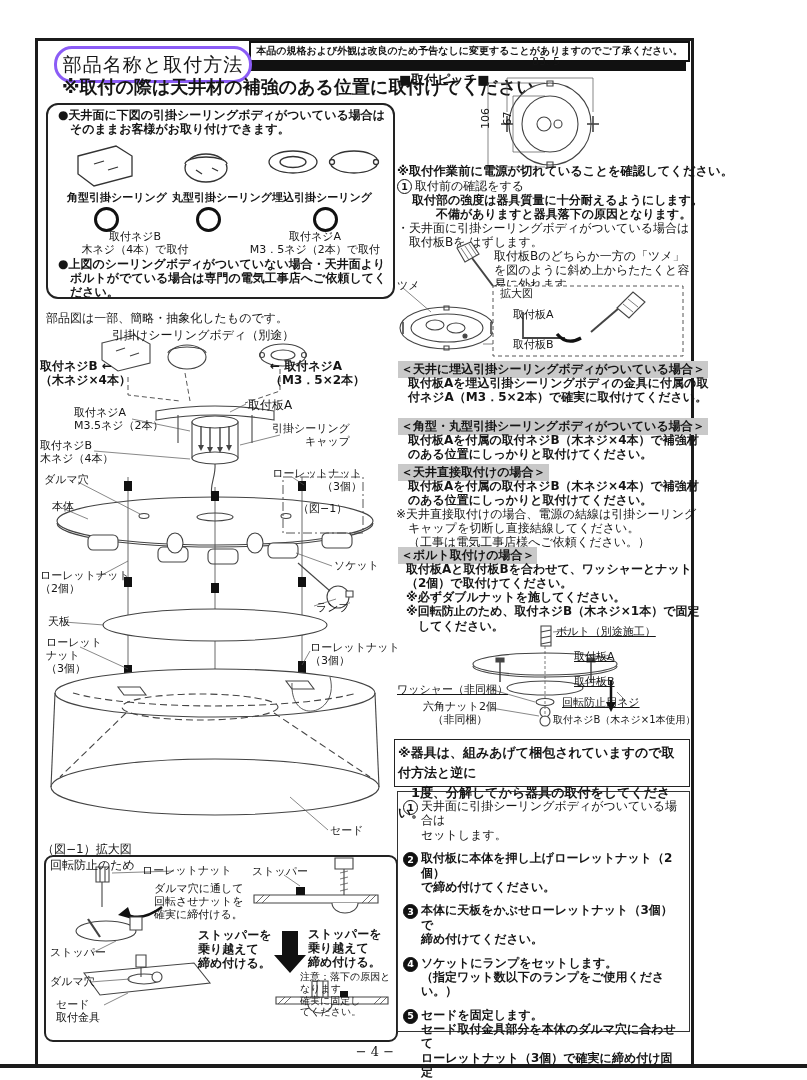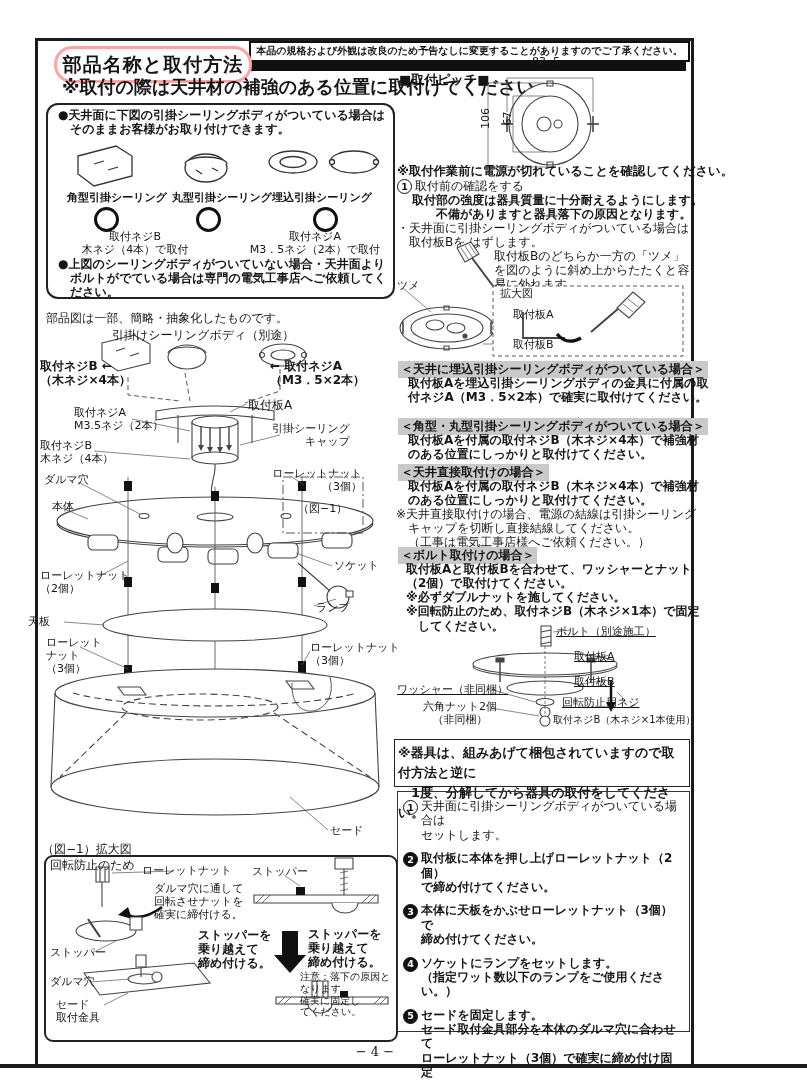--- a/index.html
+++ b/index.html
@@ -14,22 +14,22 @@
   .ctr{text-align:center;}
   .rt{text-align:right;}
   svg{position:absolute;overflow:visible;}
   svg *{vector-effect:non-scaling-stroke;}
   .frame{position:absolute;left:35px;top:38px;width:653px;height:1026px;
          border-left:3px solid #1b1b1b;border-top:3px solid #1b1b1b;border-right:3px solid #1b1b1b;}
   .botbar{position:absolute;left:0;top:1064px;width:807px;height:4px;background:#1b1b1b;}
   .noticebox{position:absolute;left:249px;top:41px;width:437px;height:17px;border:2px solid #111;
              font-size:10px;font-weight:bold;text-align:center;line-height:16px;}
   .blackbar{position:absolute;left:249px;top:61px;width:437px;height:10px;background:#111;}
-  .bubble{position:absolute;left:54px;top:46px;width:192px;height:31px;border:3px solid #fca5a5;
-          border-radius:18px;font-size:19px;font-weight:bold;text-align:center;line-height:30px;
+  .bubble{position:absolute;left:54px;top:46px;width:192px;height:31px;border:3px solid #8b5cf6;
+          border-radius:18px;font-size:19px;font-weight:normal;text-align:center;line-height:30px;
           letter-spacing:1px;background:#fff;}
   .cbox{position:absolute;left:46px;top:103px;width:345px;height:192px;border:2.5px solid #222;border-radius:12px;}
   .fig1box{position:absolute;left:44px;top:855px;width:350px;height:183px;border:2px solid #222;border-radius:9px;}
   .circ{position:absolute;width:19px;height:19px;border:3px solid #111;border-radius:50%;}
   .shead{position:absolute;font-size:12px;font-weight:bold;background:#c9c9c9;padding:0 3px;white-space:nowrap;}
   .repack{position:absolute;left:394px;top:739px;width:288px;height:40px;border:1.5px solid #222;
           font-size:13px;font-weight:bold;line-height:1.55;padding:3px 3px;white-space:pre-line;}
   .stepsbox{position:absolute;left:397px;top:791px;width:281px;height:232px;border:1.5px solid #333;padding:7px 5px 0 5px;}
   .steprow{display:flex;margin-bottom:9px;font-size:12px;line-height:1.2;}
   .steprow .txt{white-space:pre-line;}
@@ -221,21 +221,21 @@
 木ネジ（4本）</div>
 <div class="t sm" style="left:44px;top:474px;">ダルマ穴</div>
 <div class="t sm" style="left:40px;top:501px;margin-left:12px;">本体</div>
 <div class="t sm rt" style="left:262px;top:468px;width:100px;">ローレットナット
 （3個）</div>
 <div class="t sm" style="left:298px;top:503px;">（図−1）</div>
 <div class="t sm" style="left:334px;top:560px;">ソケット</div>
 <div class="t sm" style="left:40px;top:570px;">ローレットナット
 （2個）</div>
 <div class="t sm" style="left:316px;top:602px;">ランプ</div>
-<div class="t sm" style="left:28px;top:616px;">天板</div>
+<div class="t sm" style="left:48px;top:616px;">天板</div>
 <div class="t sm" style="left:46px;top:637px;">ローレット
 ナット
 （3個）</div>
 <div class="t sm" style="left:310px;top:642px;">ローレットナット
 （3個）</div>
 <div class="t sm" style="left:330px;top:825px;">セード</div>
 <div class="t" style="left:42px;top:842px;">（図−1）拡大図</div>
 
 <div class="fig1box"></div>
 <svg style="left:44px;top:855px;" width="350" height="183" viewBox="0 0 350 183">

